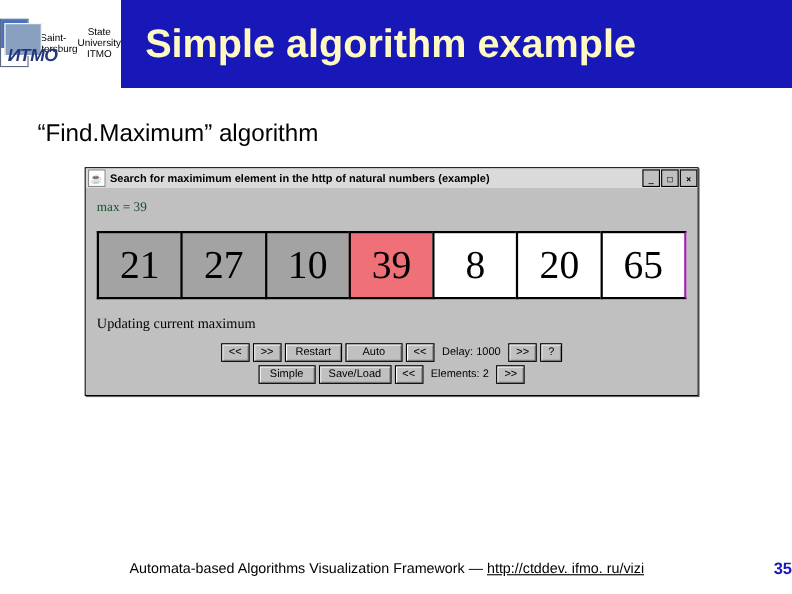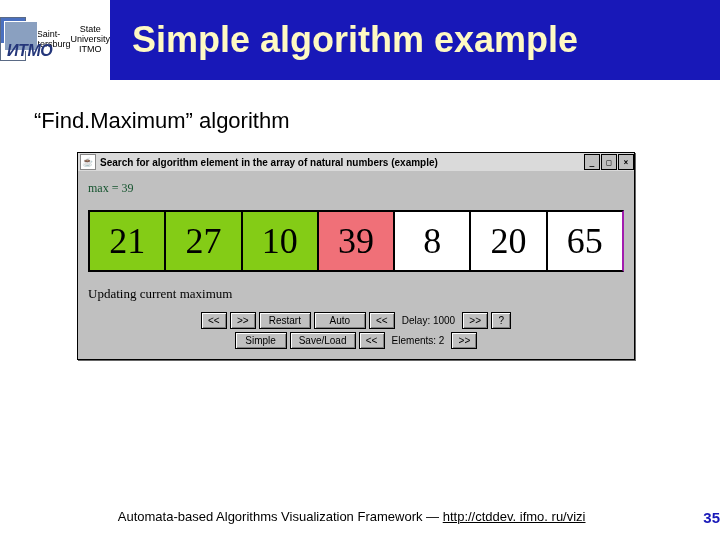--- a/index.html
+++ b/index.html
@@ -131,21 +131,21 @@
   .cell {
     flex: 1;
     border: 2px solid #000;
     border-right: none;
     height: 58px;
     display: flex;
     align-items: center;
     justify-content: center;
     font-family: "Times New Roman", serif;
     font-size: 36px;
-    background: #84cc16;
+    background: #a3a3a3;
   }
   .cell:last-child { border-right: 2px solid #a21caf; }
   .cell.red { background: #f07078; }
   .cell.white { background: #fff; }
   .status {
     font-family: "Times New Roman", serif;
     font-size: 13px;
     color: #000;
     margin: 0 4px 10px 4px;
   }
@@ -212,21 +212,21 @@
   </div>
   <div class="title">Simple algorithm example</div>
 </div>
 
 <div class="content">
   <div class="subtitle">“Find.Maximum” algorithm</div>
 
   <div class="app-window">
     <div class="titlebar">
       <span class="java-icon">☕</span>
-      <span class="titlebar-text">Search for algorithm element in the array of natural numbers (example)</span>
+      <span class="titlebar-text">Search for maximimum element in the http of natural numbers (example)</span>
       <span class="winbtn">_</span>
       <span class="winbtn">□</span>
       <span class="winbtn">×</span>
     </div>
     <div class="app-body">
       <div class="max-label">max = 39</div>
       <div class="array">
         <div class="cell">21</div>
         <div class="cell">27</div>
         <div class="cell">10</div>

